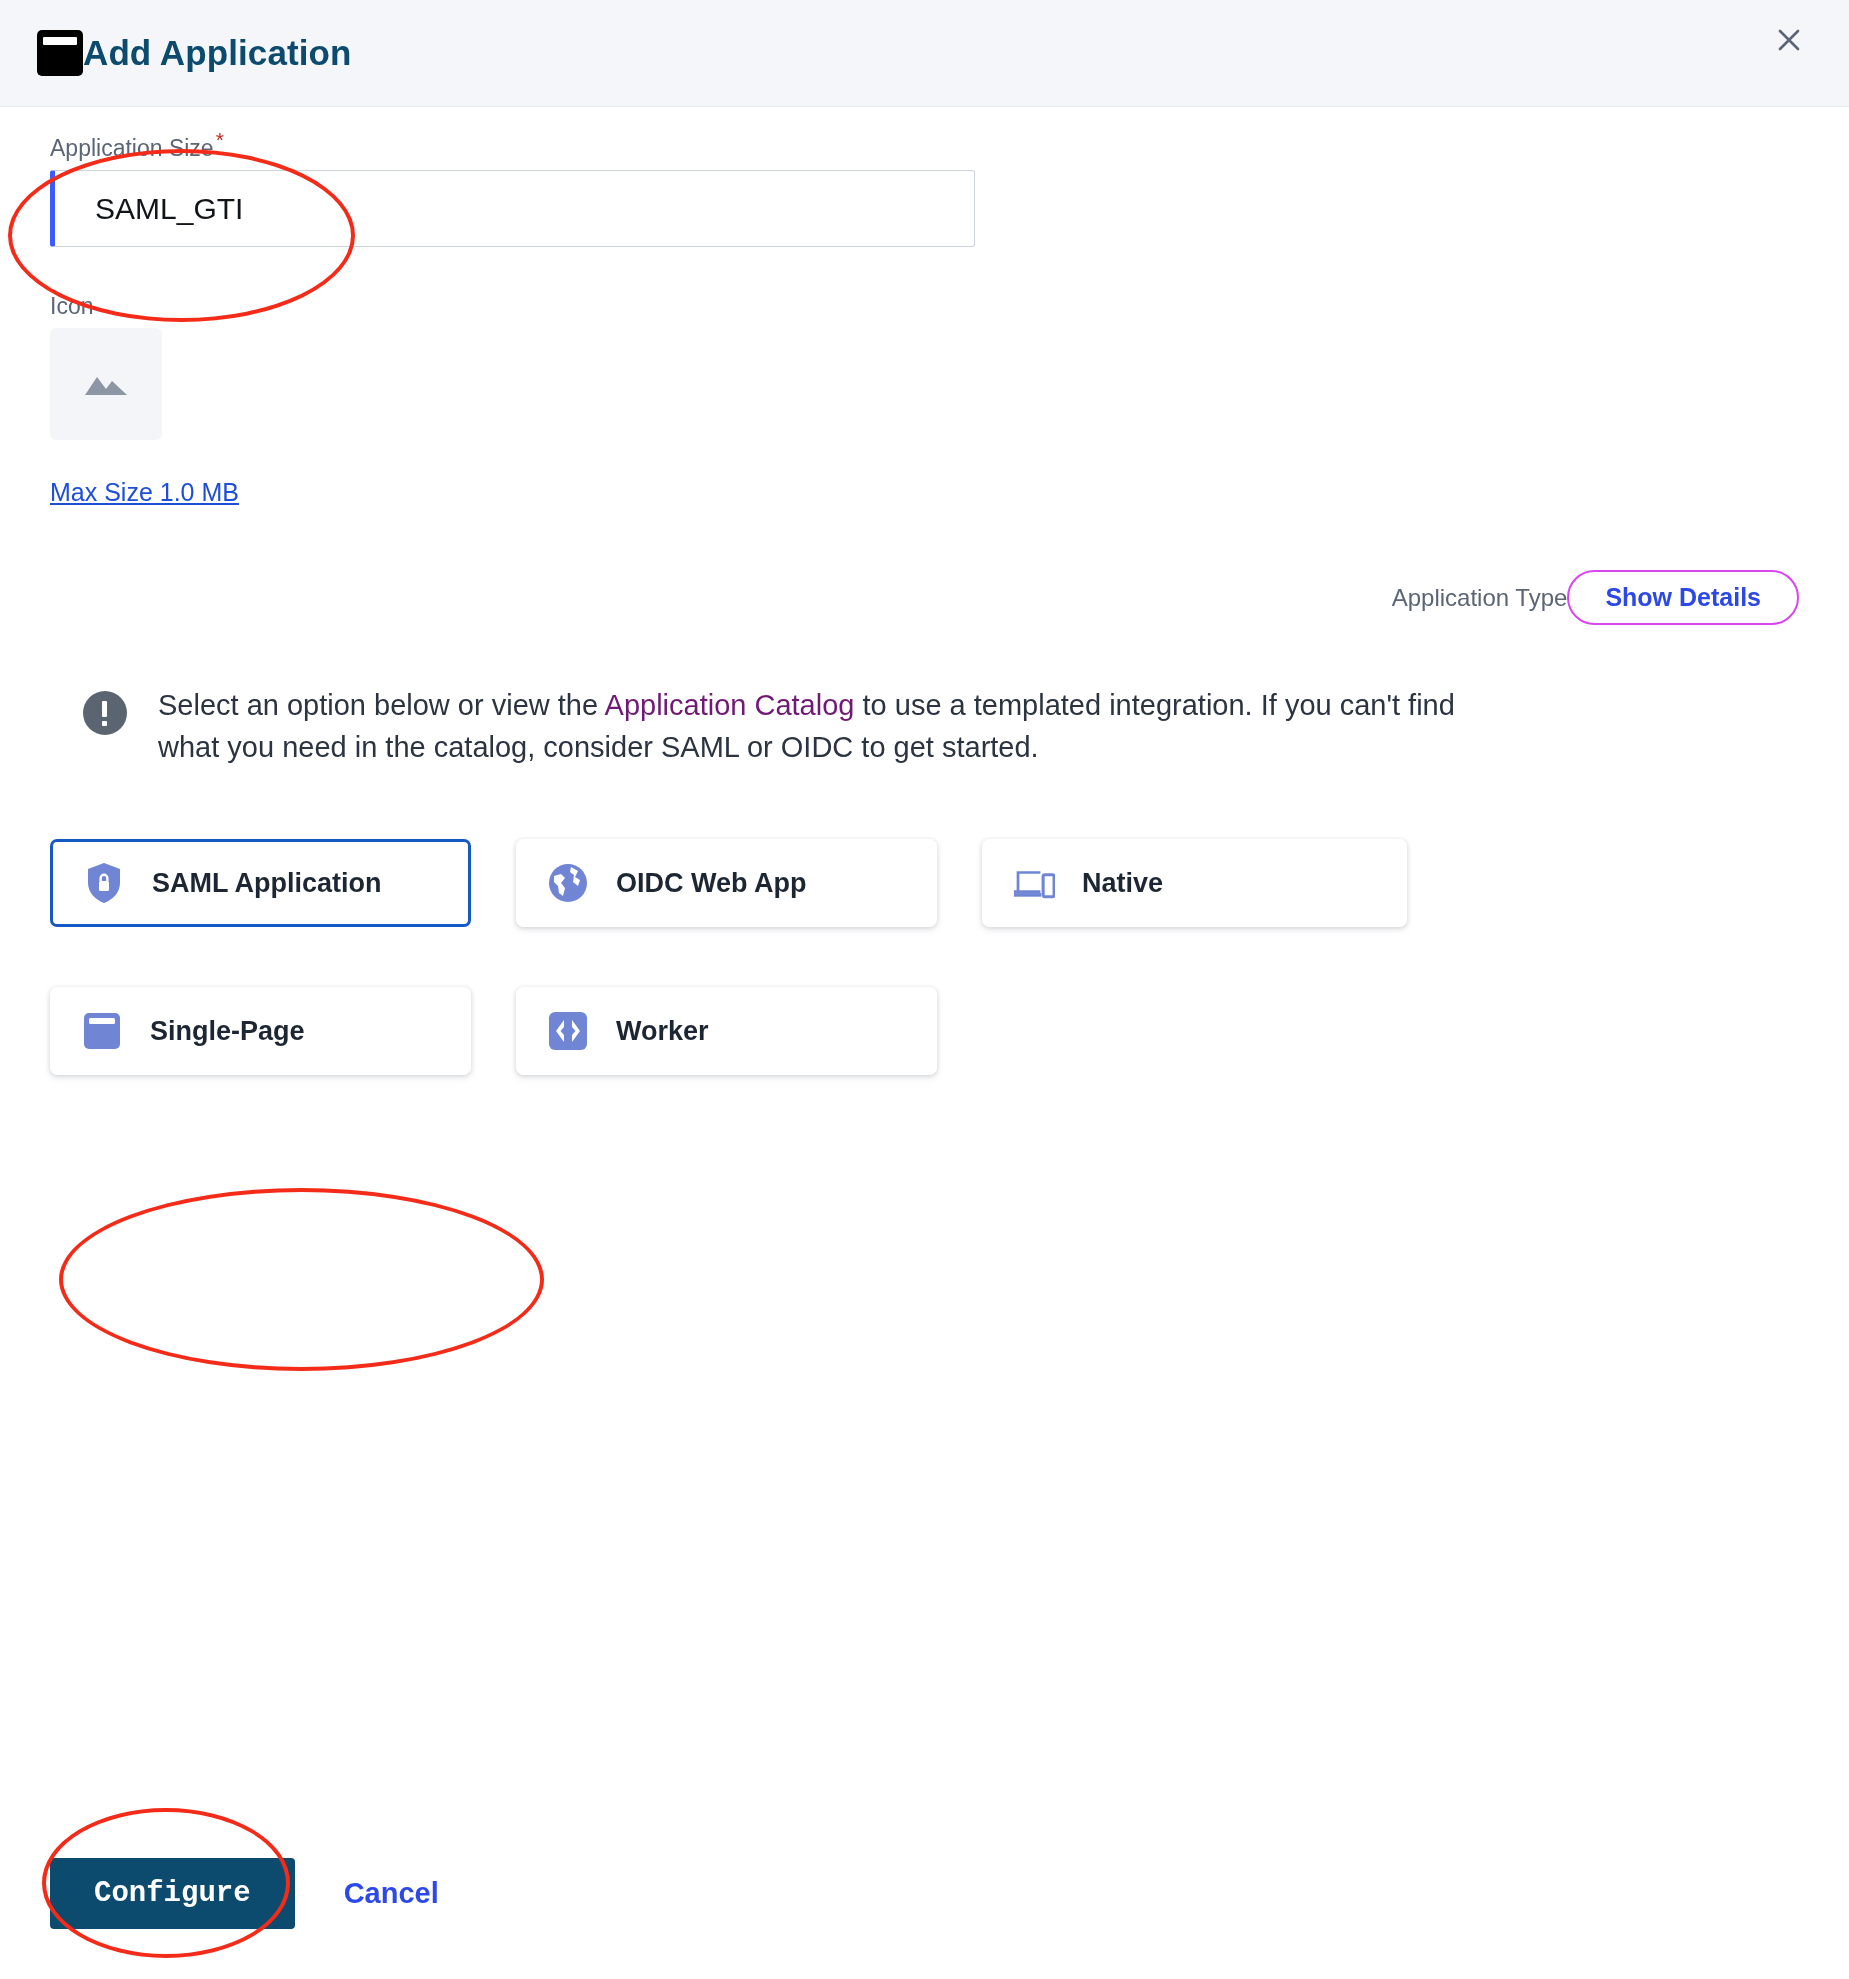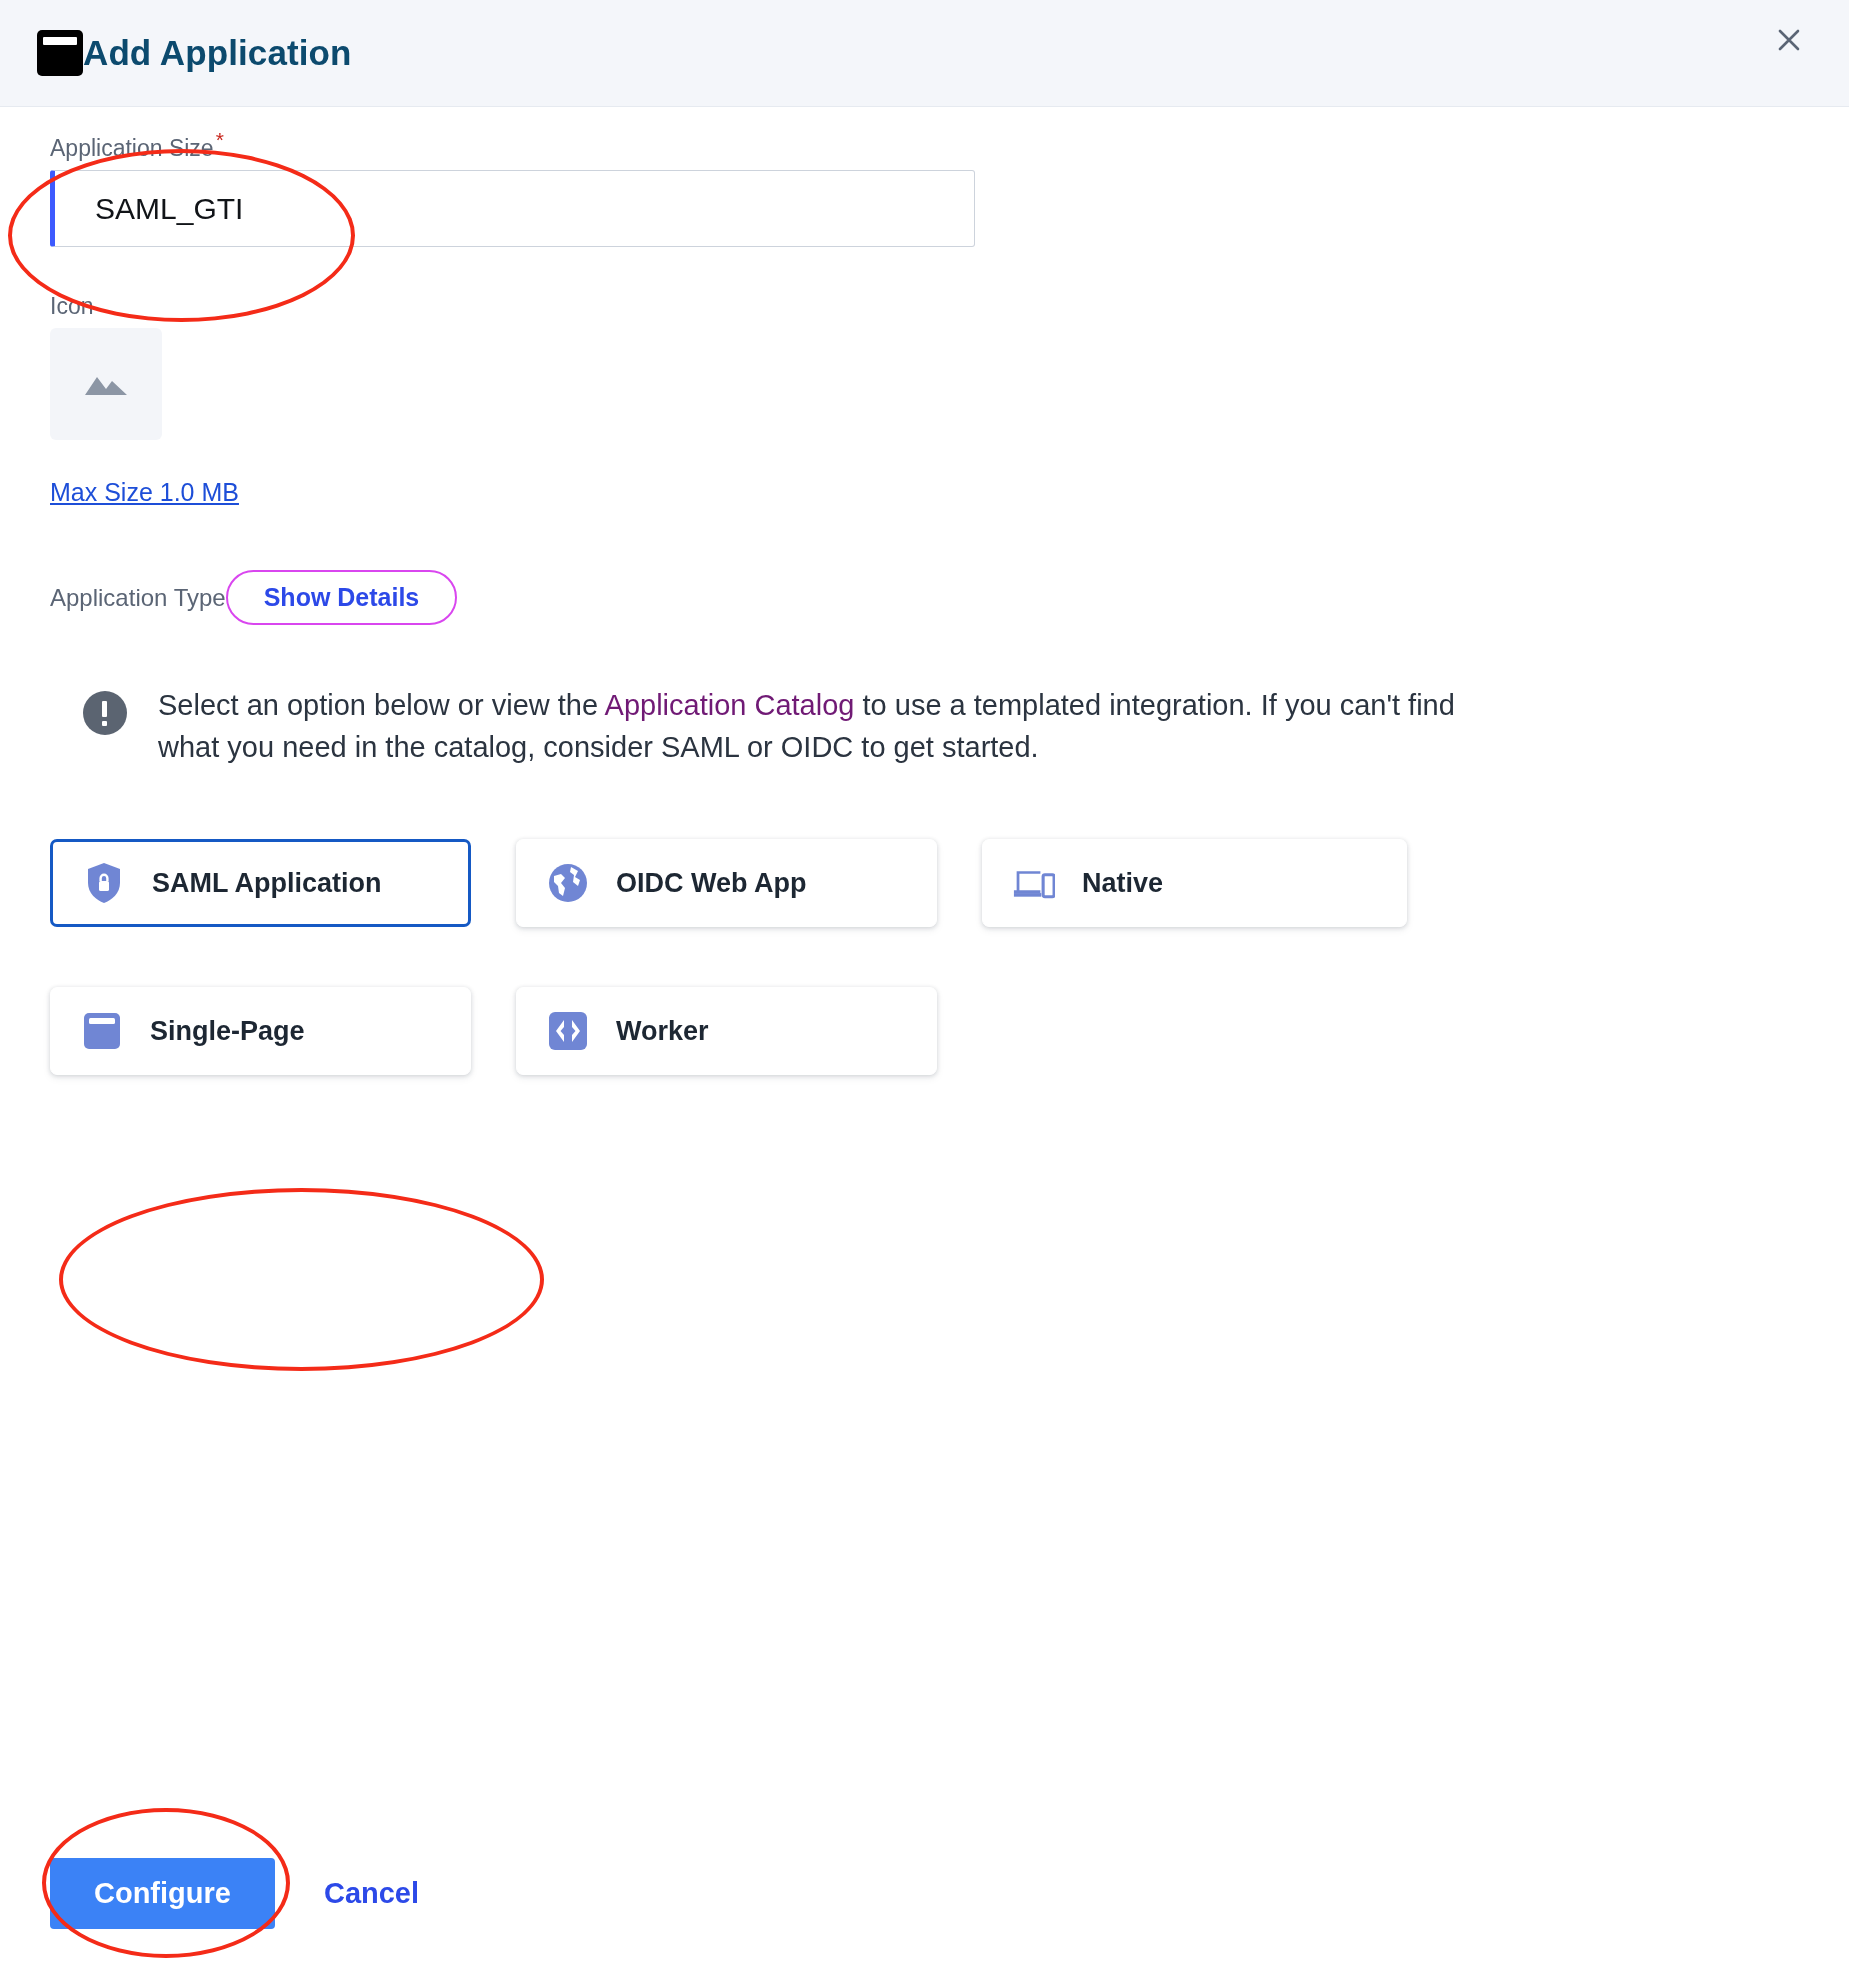--- a/index.html
+++ b/index.html
@@ -124,21 +124,21 @@
     font-size: 25px;
     color: #1d4ed8;
     margin-top: 38px;
     text-decoration: underline;
   }
 
   
   .apptype-row {
     display: flex;
     align-items: center;
-    justify-content: flex-start;
+    justify-content: flex-end;
     margin-top: 63px;
   }
   .apptype-label {
     font-size: 24px;
     color: #5b6575;
   }
   .show-details-btn {
     border: 2px solid #d946ef;
     border-radius: 28px;
     background: #fff;
@@ -232,29 +232,29 @@
 
   
   .modal-footer {
     position: absolute;
     left: 50px;
     top: 1858px;
     display: flex;
     align-items: center;
   }
   .btn-configure {
-    background: #3b82f6;
+    background: #0c4a6e;
     color: #ffffff;
     font-size: 29px;
     font-weight: bold;
     border: none;
     border-radius: 4px;
     padding: 19px 44px;
     cursor: pointer;
-    font-family: Liberation Sans, sans-serif;
+    font-family: Liberation Mono, monospace;
   }
   .btn-cancel {
     margin-left: 43px;
     background: none;
     border: none;
     color: #2c49e8;
     font-size: 29px;
     font-weight: bold;
     cursor: pointer;
     font-family: "Liberation Sans", sans-serif;

